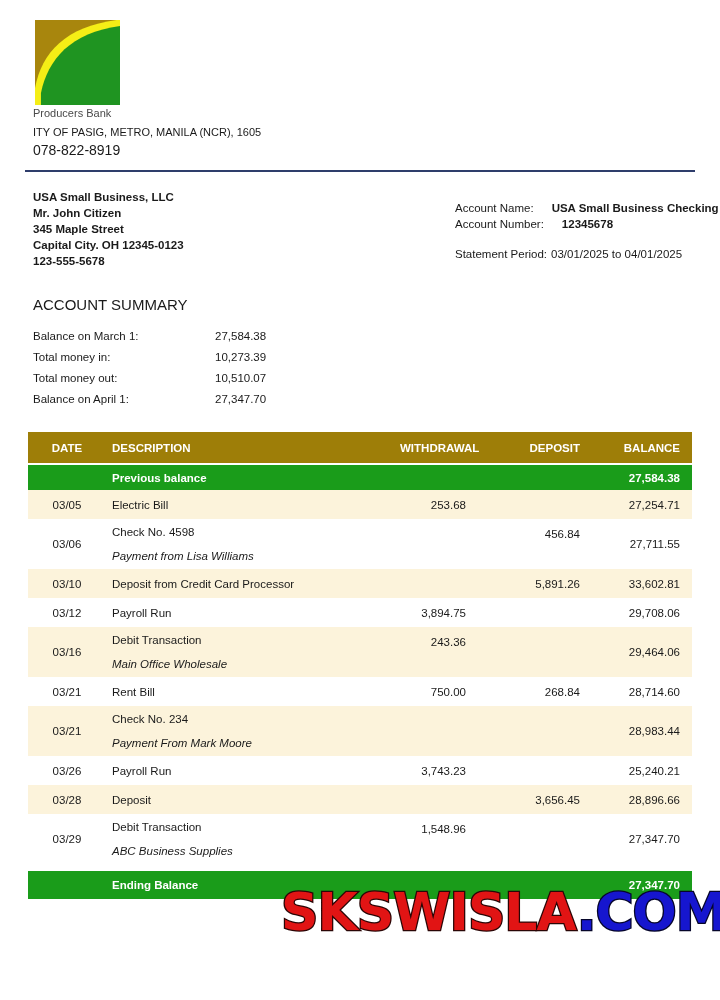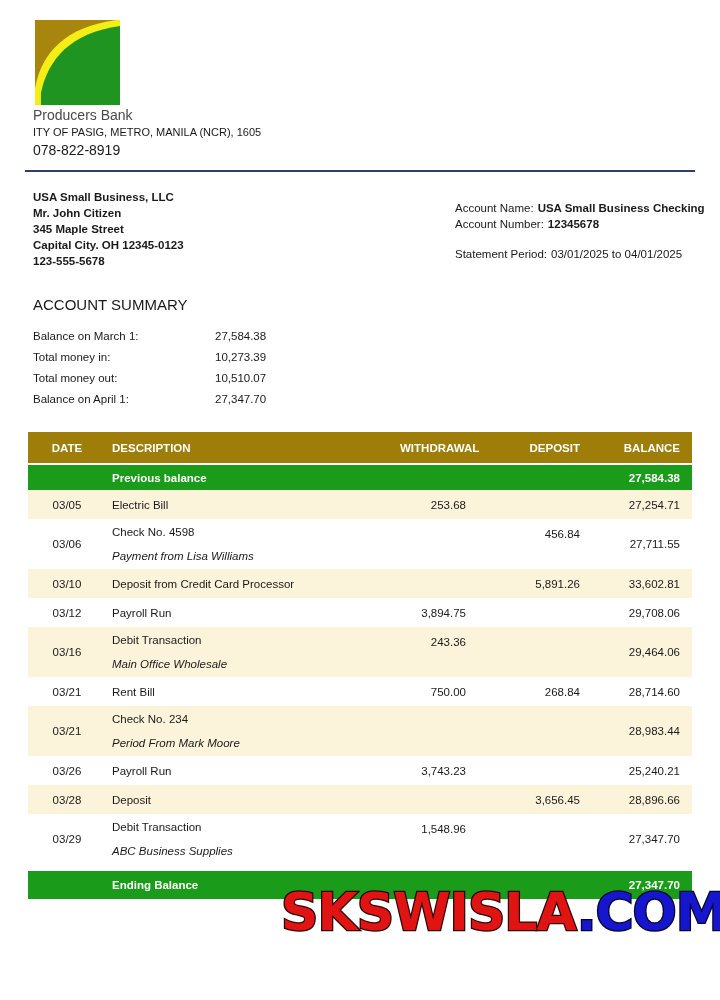--- a/index.html
+++ b/index.html
@@ -2,31 +2,31 @@
 <html><head>
 <meta charset="utf-8">
 <style>
   * { margin:0; padding:0; box-sizing:border-box; }
   html,body { background:#fff; }
   body { font-family:"Liberation Sans", sans-serif; color:#1a1a1a; }
   .page { position:relative; width:720px; height:1000px; background:#fff; overflow:hidden; }
 
   
   .logo { position:absolute; left:35px; top:20px; width:85px; height:85px; }
-  .bank-name { position:absolute; left:33px; top:107px; font-size:14px; color:#4a4a4a; }
+  .bank-name { position:absolute; left:33px; top:107px; font-size:11px; color:#4a4a4a; }
   .bank-addr { position:absolute; left:33px; top:126px; font-size:11px; }
   .bank-phone { position:absolute; left:33px; top:142px; font-size:14px; }
   .divider { position:absolute; left:25px; top:170px; width:670px; height:2px; background:#2E3D6B; }
 
   
   .customer { position:absolute; left:33px; top:189px; font-size:11.5px; font-weight:bold; }
   .cust-line { line-height:16px; }
   .account-info { position:absolute; left:455px; top:200px; font-size:11.5px; }
   .account-info > div { line-height:16px; }
-  .account-info .b { font-weight:bold; margin-left:4px; }
+  .account-info .b { font-weight:bold; margin-left:18px; }
   .account-info .v { margin-left:4px; }
   .period-row { margin-top:14px; }
 
   
   .summary-title { position:absolute; left:33px; top:296px; font-size:15px; font-weight:normal; }
   .summary-rows { position:absolute; left:33px; top:326px; font-size:11.5px; }
   .sum-row { line-height:21px; display:flex; }
   .sum-label { width:182px; }
 
   
@@ -191,21 +191,21 @@
             <div class="desc-main">Rent Bill</div>
           </div>
           <div class="c-wd">750.00</div>
           <div class="c-dep">268.84</div>
           <div class="c-bal">28,714.60</div>
         </div>
         <div class="trow shaded tall">
           <div class="c-date">03/21</div>
           <div class="c-desc">
             <div class="desc-main">Check No. 234</div>
-            <div class="desc-detail">Period From Mark Moore</div>
+            <div class="desc-detail">Payment From Mark Moore</div>
           </div>
           <div class="c-wd"></div>
           <div class="c-dep"></div>
           <div class="c-bal">28,983.44</div>
         </div>
         <div class="trow">
           <div class="c-date">03/26</div>
           <div class="c-desc">
             <div class="desc-main">Payroll Run</div>
           </div>

